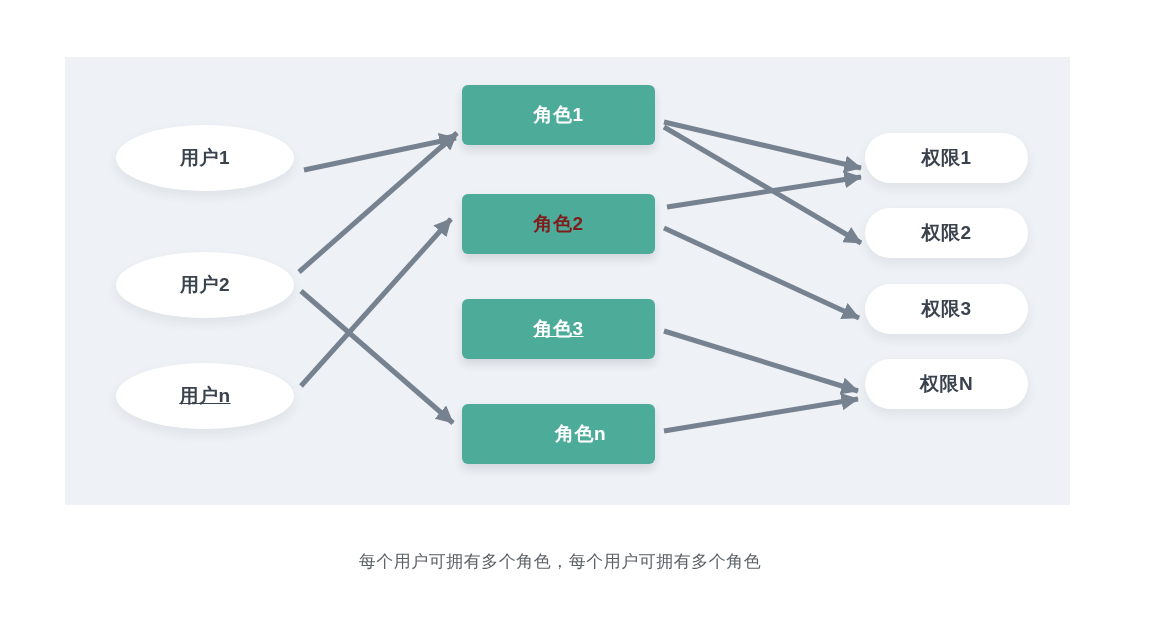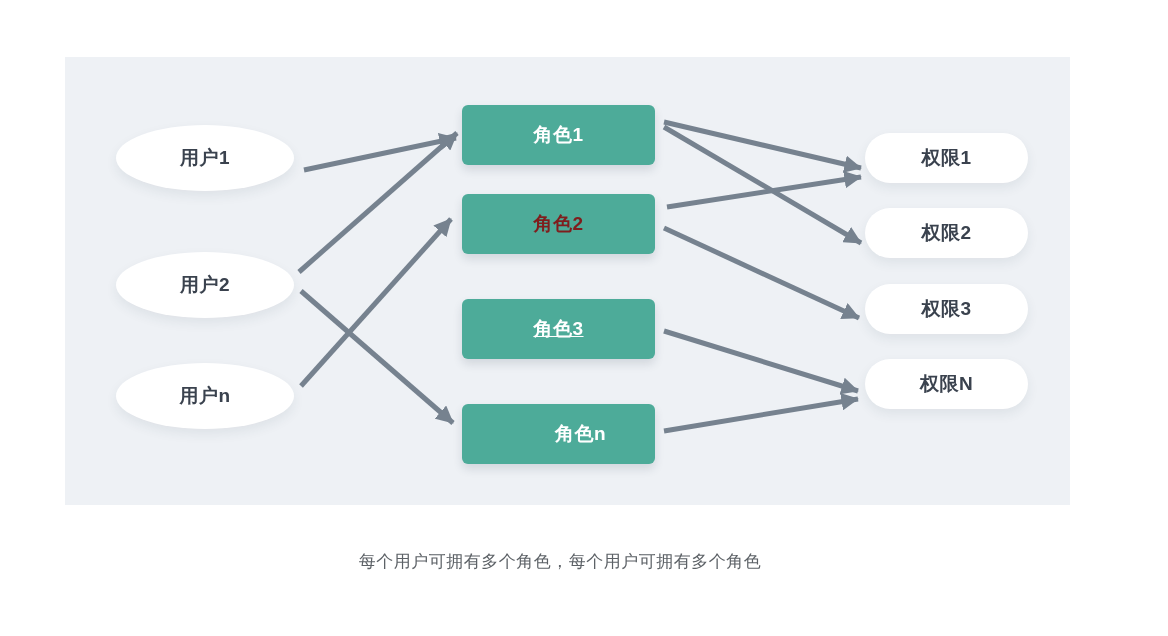--- a/index.html
+++ b/index.html
@@ -39,29 +39,29 @@
   }
   .user-node {
     width: 178px; height: 66px;
     background: #ffffff;
     border-radius: 50%;
     box-shadow: 0 5px 12px rgba(40, 60, 80, 0.08);
     left: 116px;
   }
   .user1 { top: 125px; text-align: right; }
   .user2 { top: 252px; }
-  .usern { top: 363px; }
+  .usern { top: 363px; text-decoration: underline; }
   .role-node {
     width: 193px; height: 60px;
     border-radius: 6px;
     color: #ffffff;
     box-shadow: 0 5px 10px rgba(40, 60, 80, 0.14);
     left: 462px;
   }
-  .role1 { top: 105px; }
+  .role1 { top: 85px; }
   .role2 { top: 194px; }
   .role3 { top: 299px; text-decoration: underline; }
   .rolen { top: 404px; }
   .perm-node {
     width: 163px; height: 50px;
     background: #ffffff;
     border-radius: 30px;
     box-shadow: 0 5px 12px rgba(40, 60, 80, 0.08);
     left: 865px;
   }

